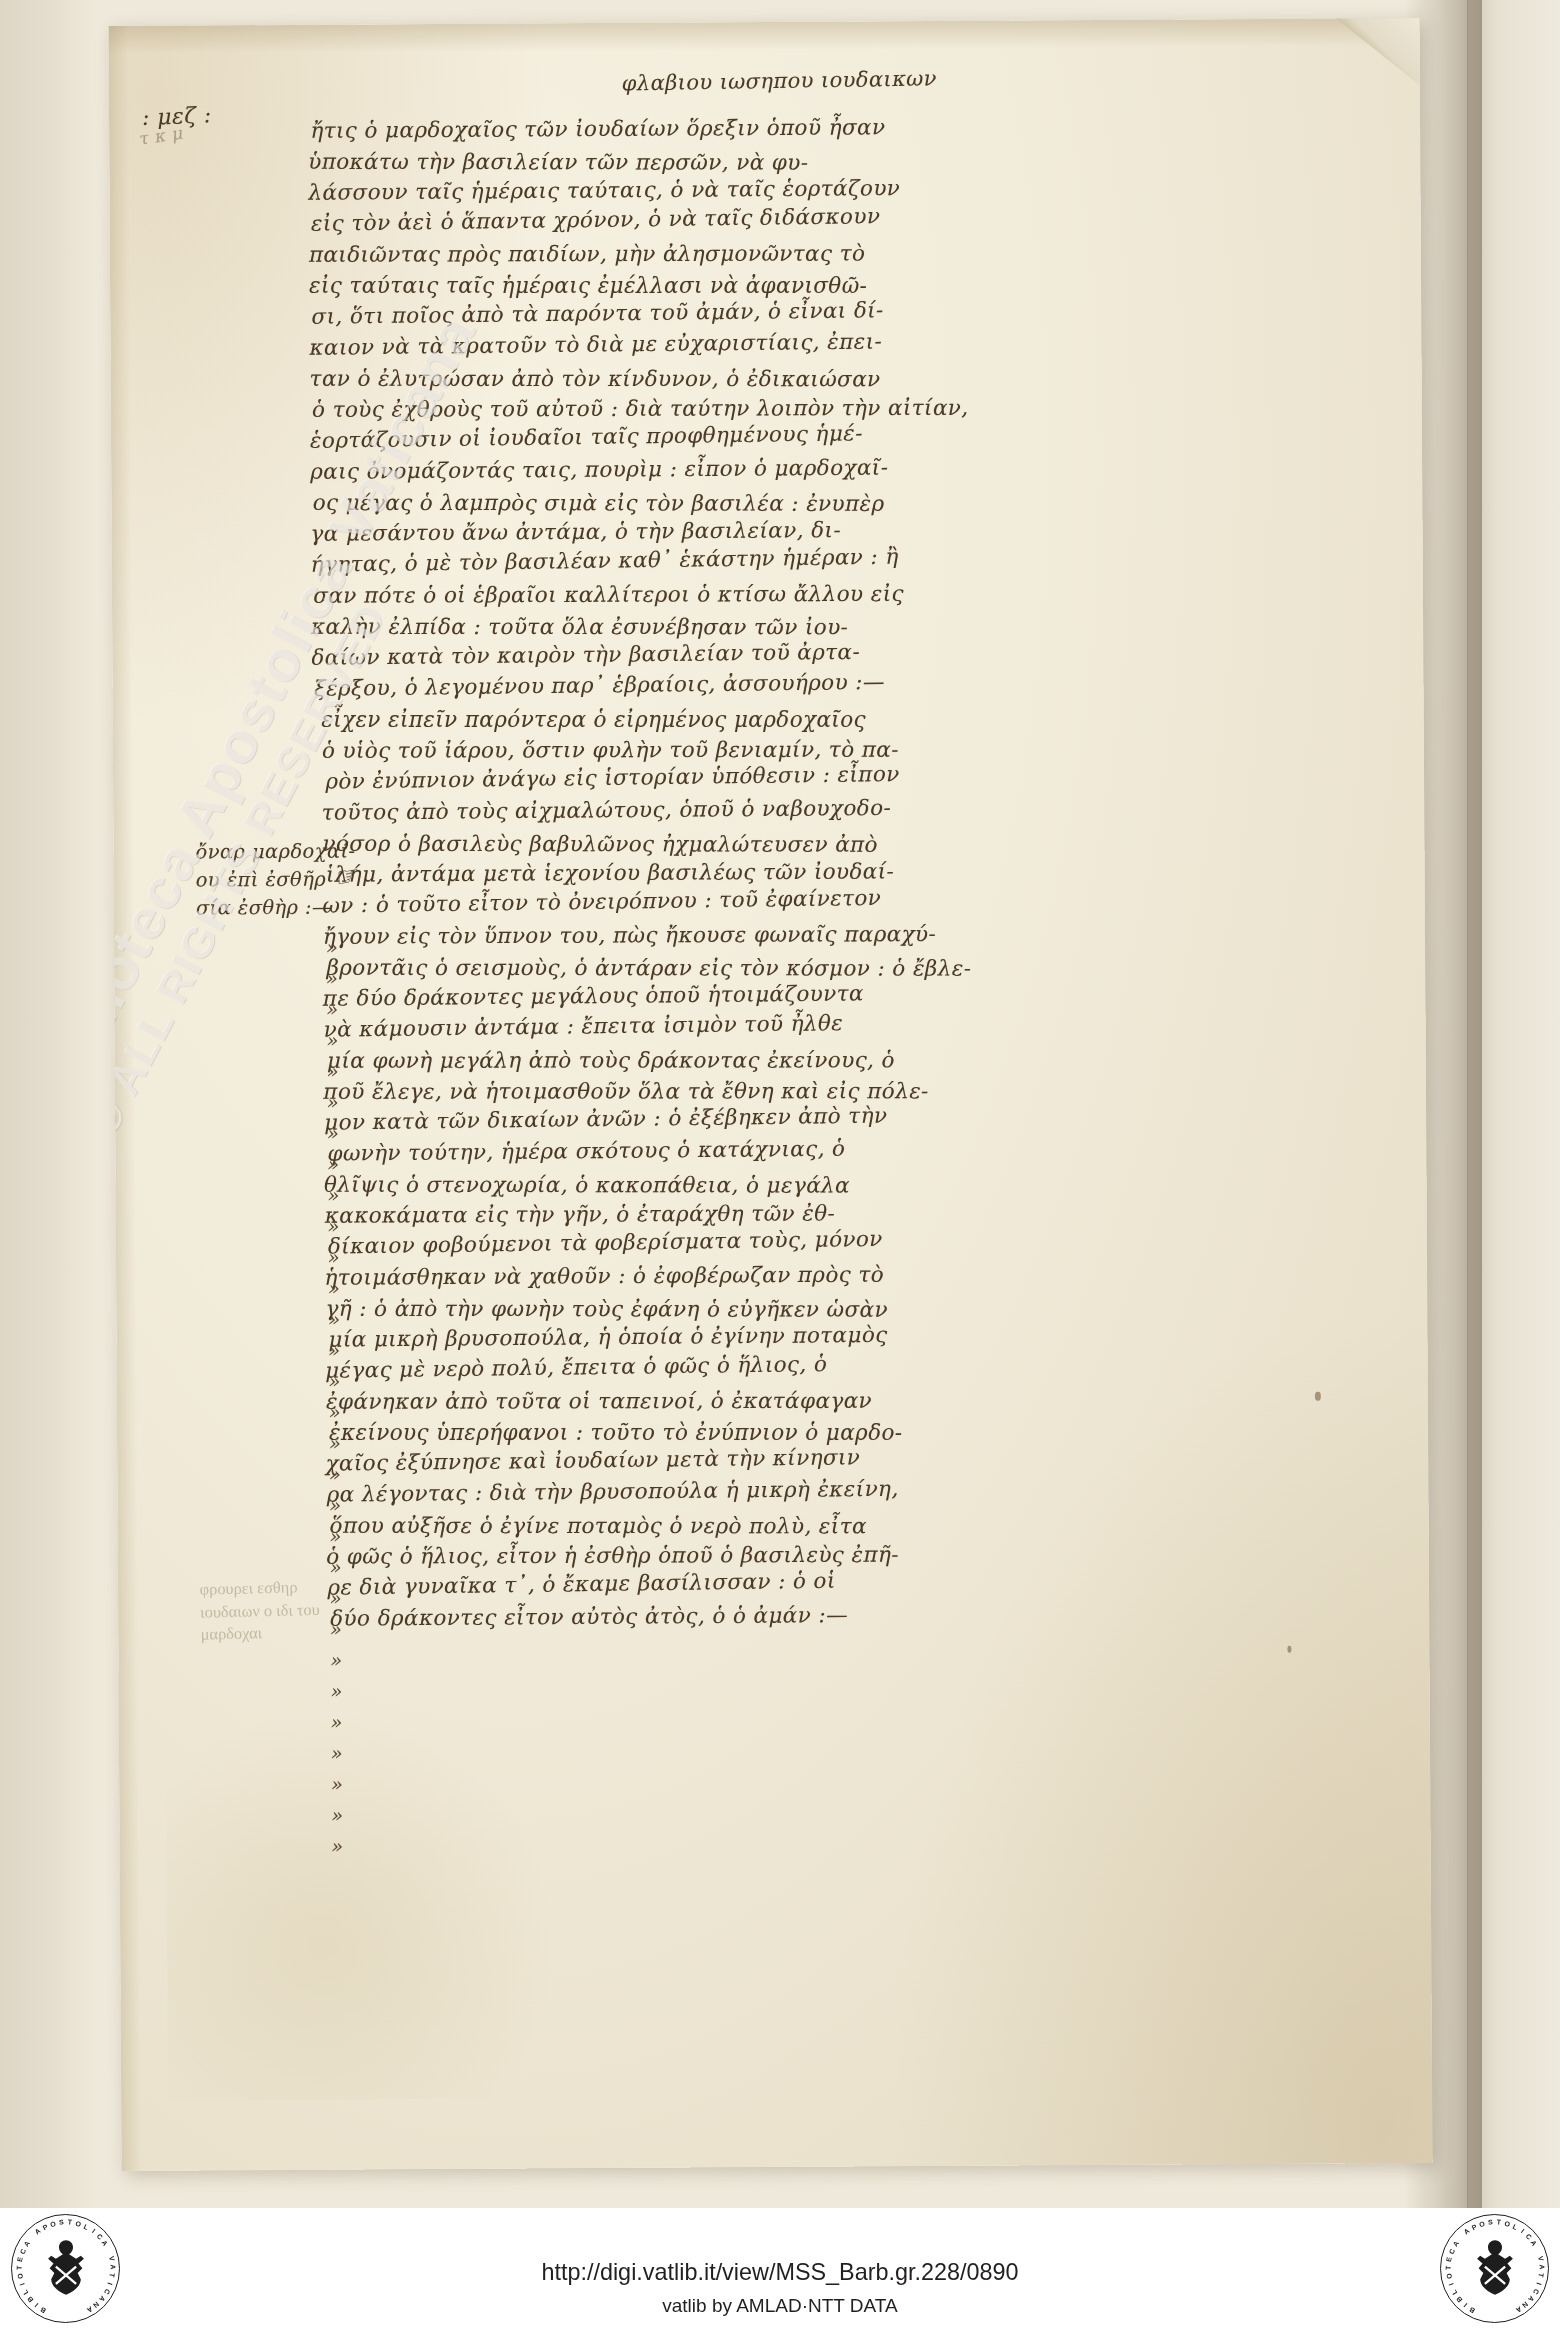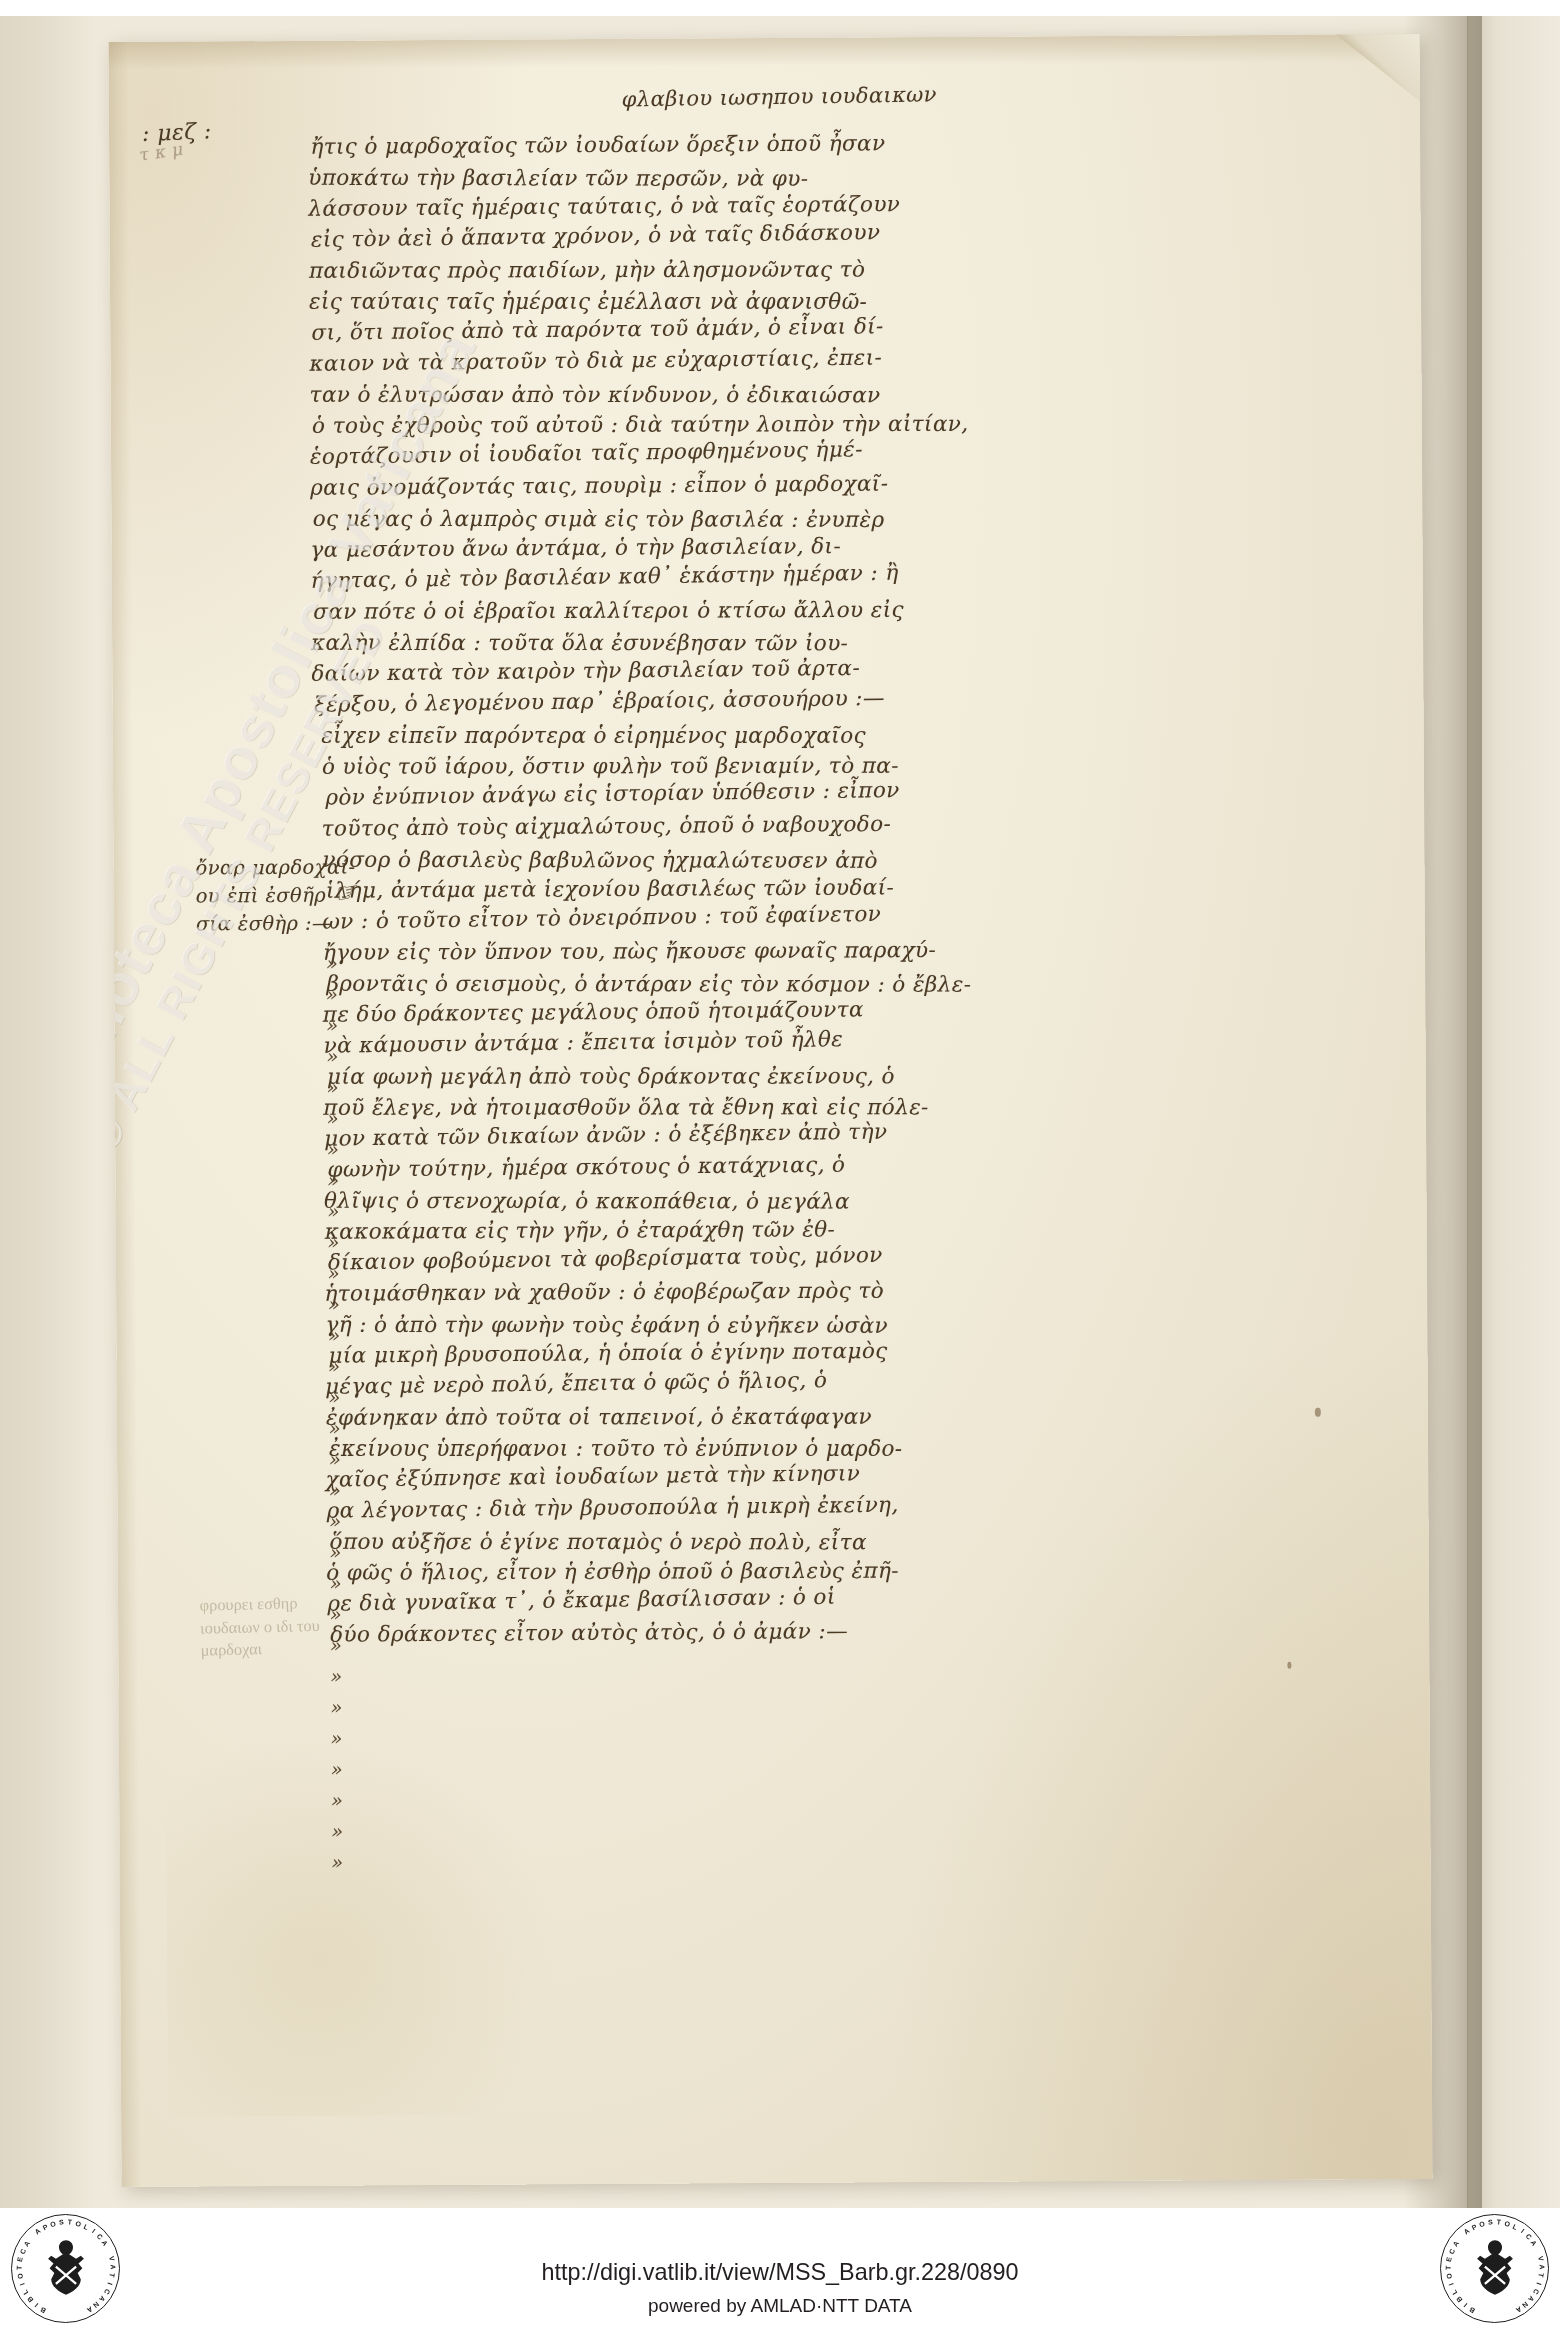--- a/index.html
+++ b/index.html
@@ -11,21 +11,21 @@
     width: 1560px;
     height: 2330px;
     font-family: "Liberation Serif", serif;
     overflow: hidden;
     position: relative;
   }
 
   
   #scan {
     position: absolute;
-    left: 0; top: 16px;
+    left: 0; top: 0;
     width: 1560px;
     height: 2208px;
     background: #e9e4d8;
     overflow: hidden;
   }
 
   
   .scan-bg {
     position: absolute;
     left: 0; top: 0;
@@ -391,15 +391,15 @@
         <span style="transform: translate(30px, 36px) rotate(139.7deg) translate(-50%, -50%);">N</span>
         <span style="transform: translate(23.4px, 41px) rotate(150deg) translate(-50%, -50%);">A</span>
       </div>
     <svg class="crest" width="67" height="67" viewBox="0 0 86 86">
       <path d="M43 6 C38 6 34 10 34 15 C34 19 36 22 39 24 L30 30 L24 26 L20 30 L27 36 L22 42 L28 48 L24 56 C24 64 32 72 43 76 C54 72 62 64 62 56 L58 48 L64 42 L59 36 L66 30 L62 26 L56 30 L47 24 C50 22 52 19 52 15 C52 10 48 6 43 6 Z" fill="#1d1d1d"></path>
       <path d="M30 40 L56 62 M56 40 L30 62" stroke="#ffffff" stroke-width="3" fill="none"></path>
     </svg>
   </div>
 
   <a class="url" href="#" style="color:#231f20; text-decoration:none; display:block;">http://digi.vatlib.it/view/MSS_Barb.gr.228/0890</a>
-  <div class="powered">powered by AMLAD·NTT DATA</div>
+  <div class="powered">vatlib by AMLAD·NTT DATA</div>
 </div>
 
 
 </body></html>

